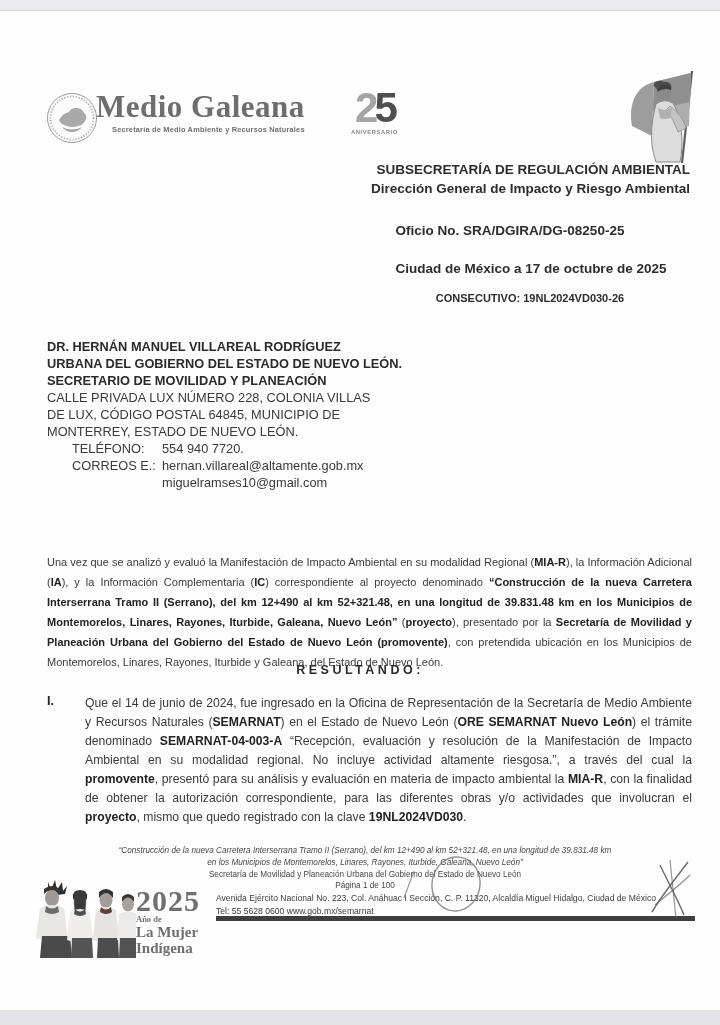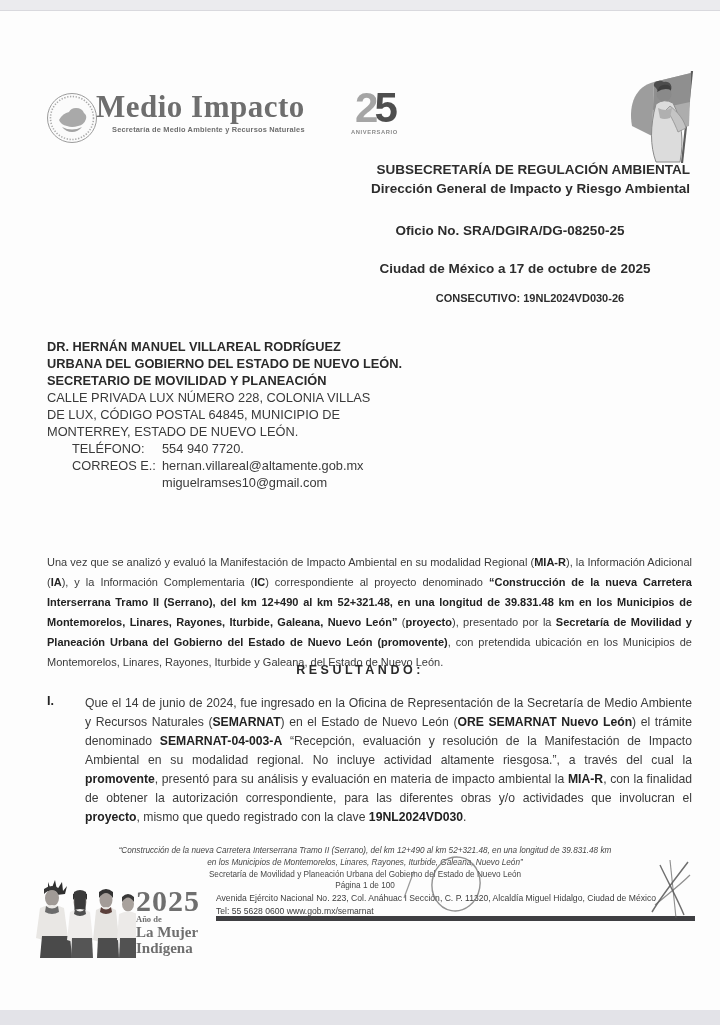--- a/index.html
+++ b/index.html
@@ -16,21 +16,21 @@
   .badge25{position:absolute;left:351px;top:88px;text-align:center;}
   .badge25-digits{font-size:42px;font-weight:bold;line-height:40px;letter-spacing:-4px;font-family:"Liberation Sans",sans-serif;}
   .badge25 .d2{color:#a5a5a5;}
   .badge25 .d5{color:#4e4e4e;}
   .badge25-label{font-size:5.8px;font-weight:bold;color:#8b8b8b;letter-spacing:.6px;margin-top:1px;}
   .flag-emblem{position:absolute;left:612px;top:68px;width:100px;height:100px;}
 
   .office-lines{position:absolute;right:30px;top:160px;text-align:right;font-weight:bold;
                 font-size:13.5px;line-height:19px;color:#2d2d2d;}
   .oficio{position:absolute;left:330px;top:223px;width:360px;text-align:center;font-weight:bold;font-size:13.5px;color:#2d2d2d;}
-  .dateline{position:absolute;left:330px;top:261px;width:370px;text-align:center;font-weight:bold;font-size:13.5px;color:#2d2d2d;}
+  .dateline{position:absolute;left:346px;top:261px;width:370px;text-align:center;font-weight:bold;font-size:13.5px;color:#2d2d2d;}
   .consecutivo{position:absolute;left:370px;top:292px;width:320px;text-align:center;font-weight:bold;font-size:11px;color:#2d2d2d;}
 
   
   .addressee{position:absolute;left:47px;top:338px;font-size:12.8px;line-height:17px;color:#3a3a3a;}
   .addressee .bold-lines div{font-weight:bold;color:#2a2a2a;}
   .contact-row{display:flex;margin-left:25px;}
   .contact-label{width:90px;flex:0 0 90px;}
 
   
   .intro{position:absolute;left:47px;top:535px;width:645px;text-align:justify;
@@ -65,21 +65,21 @@
 <div class="page">
   <div class="edge-top"></div>
 
   <svg class="seal" viewBox="0 0 54 56">
     <circle cx="27" cy="28" r="24.5" fill="#fbfbfb" stroke="#9c9c9c" stroke-width="1"></circle>
     <circle cx="27" cy="28" r="21.5" fill="none" stroke="#aaaaaa" stroke-width="1.6" stroke-dasharray="1.3,1.6"></circle>
     <path d="M14 30 q4 -7 10 -8 q2 -4 7 -4 q6 0 8 5 q3 2 2 6 q-2 6 -8 7 q-6 2 -11 0 q-6 -1 -8 -6 z" fill="#9a9a9a" opacity="0.85"></path>
     <path d="M17 37 q10 5 20 0 q-4 5 -10 5 q-6 0 -10 -5 z" fill="#8d8d8d" opacity="0.8"></path>
   </svg>
   <div class="wordmark">
-    <div class="wordmark-name">Medio Impacto</div>
+    <div class="wordmark-name">Medio Galeana</div>
     <div class="wordmark-tagline">Secretaría de Medio Ambiente y Recursos Naturales</div>
   </div>
   <div class="badge25">
     <div class="badge25-digits"><span class="d2">2</span><span class="d5">5</span></div>
     <div class="badge25-label">ANIVERSARIO</div>
   </div>
 
   <svg class="flag-emblem" viewBox="0 0 100 100">
     <path d="M80 3 L70 95" stroke="#5d5d5d" stroke-width="2.2" fill="none"></path>
     <path d="M79 5 L77 58 L40 68 L42 14 Z" fill="#adadad"></path>

